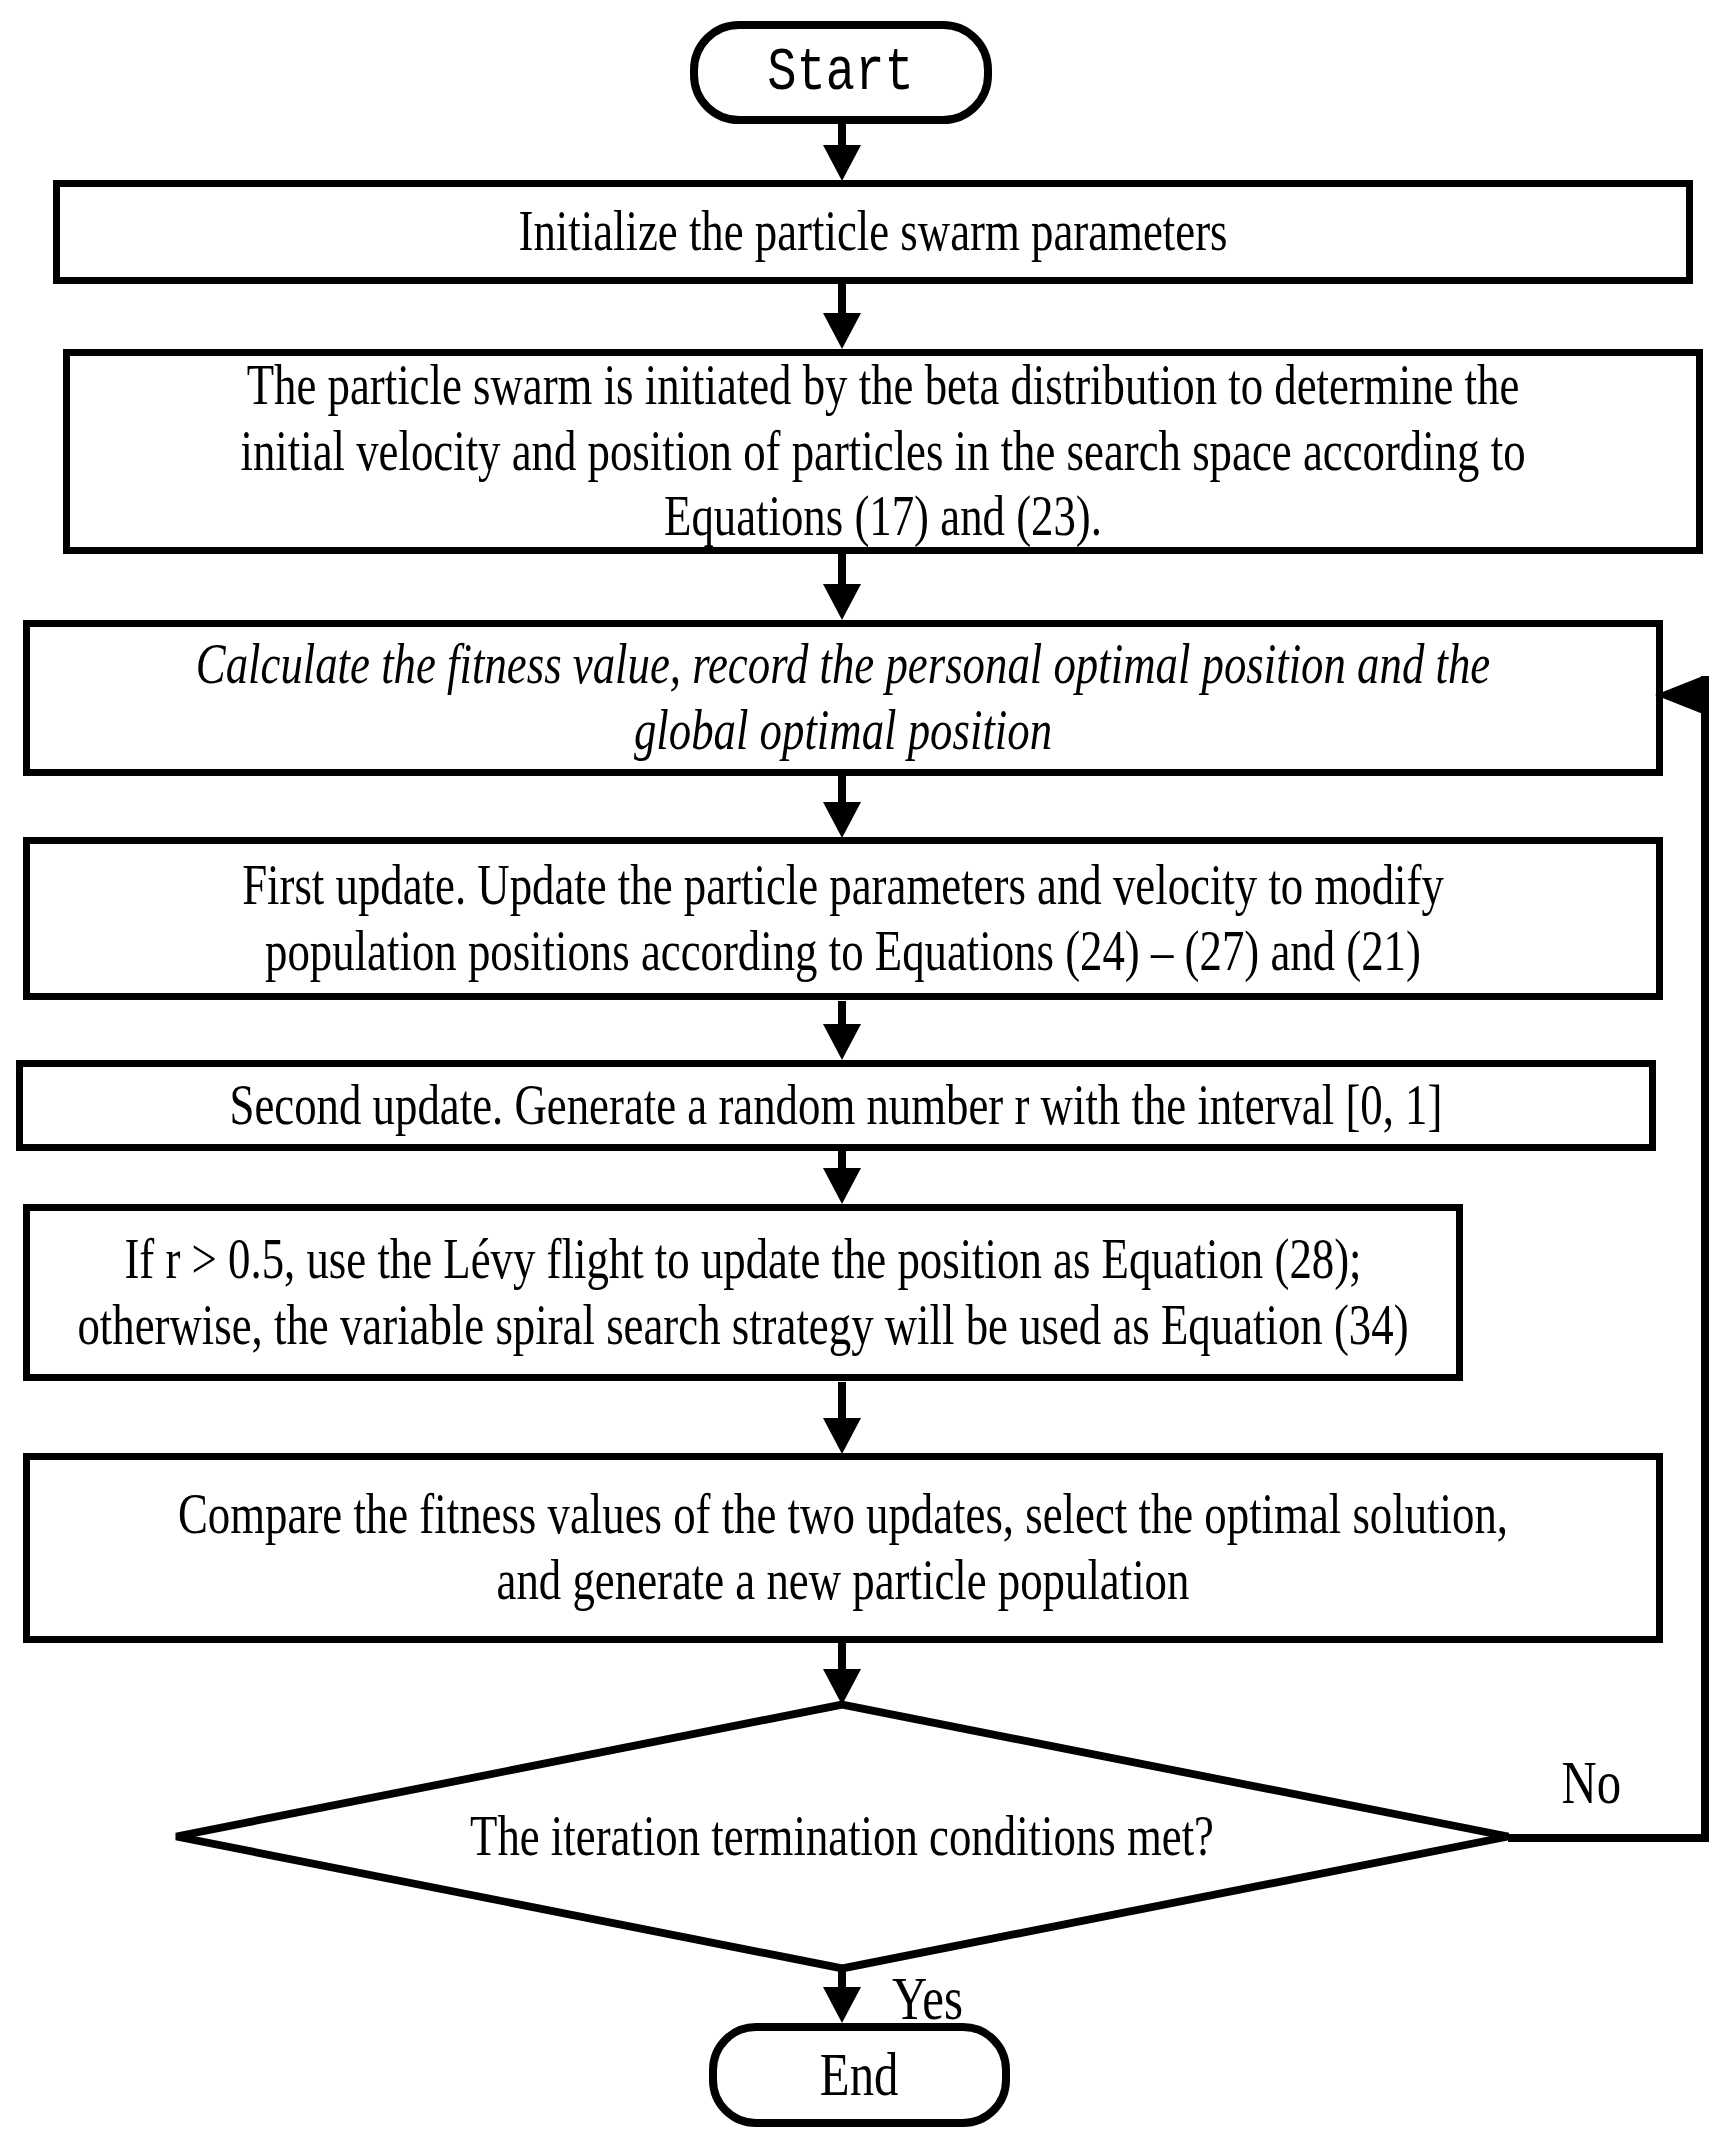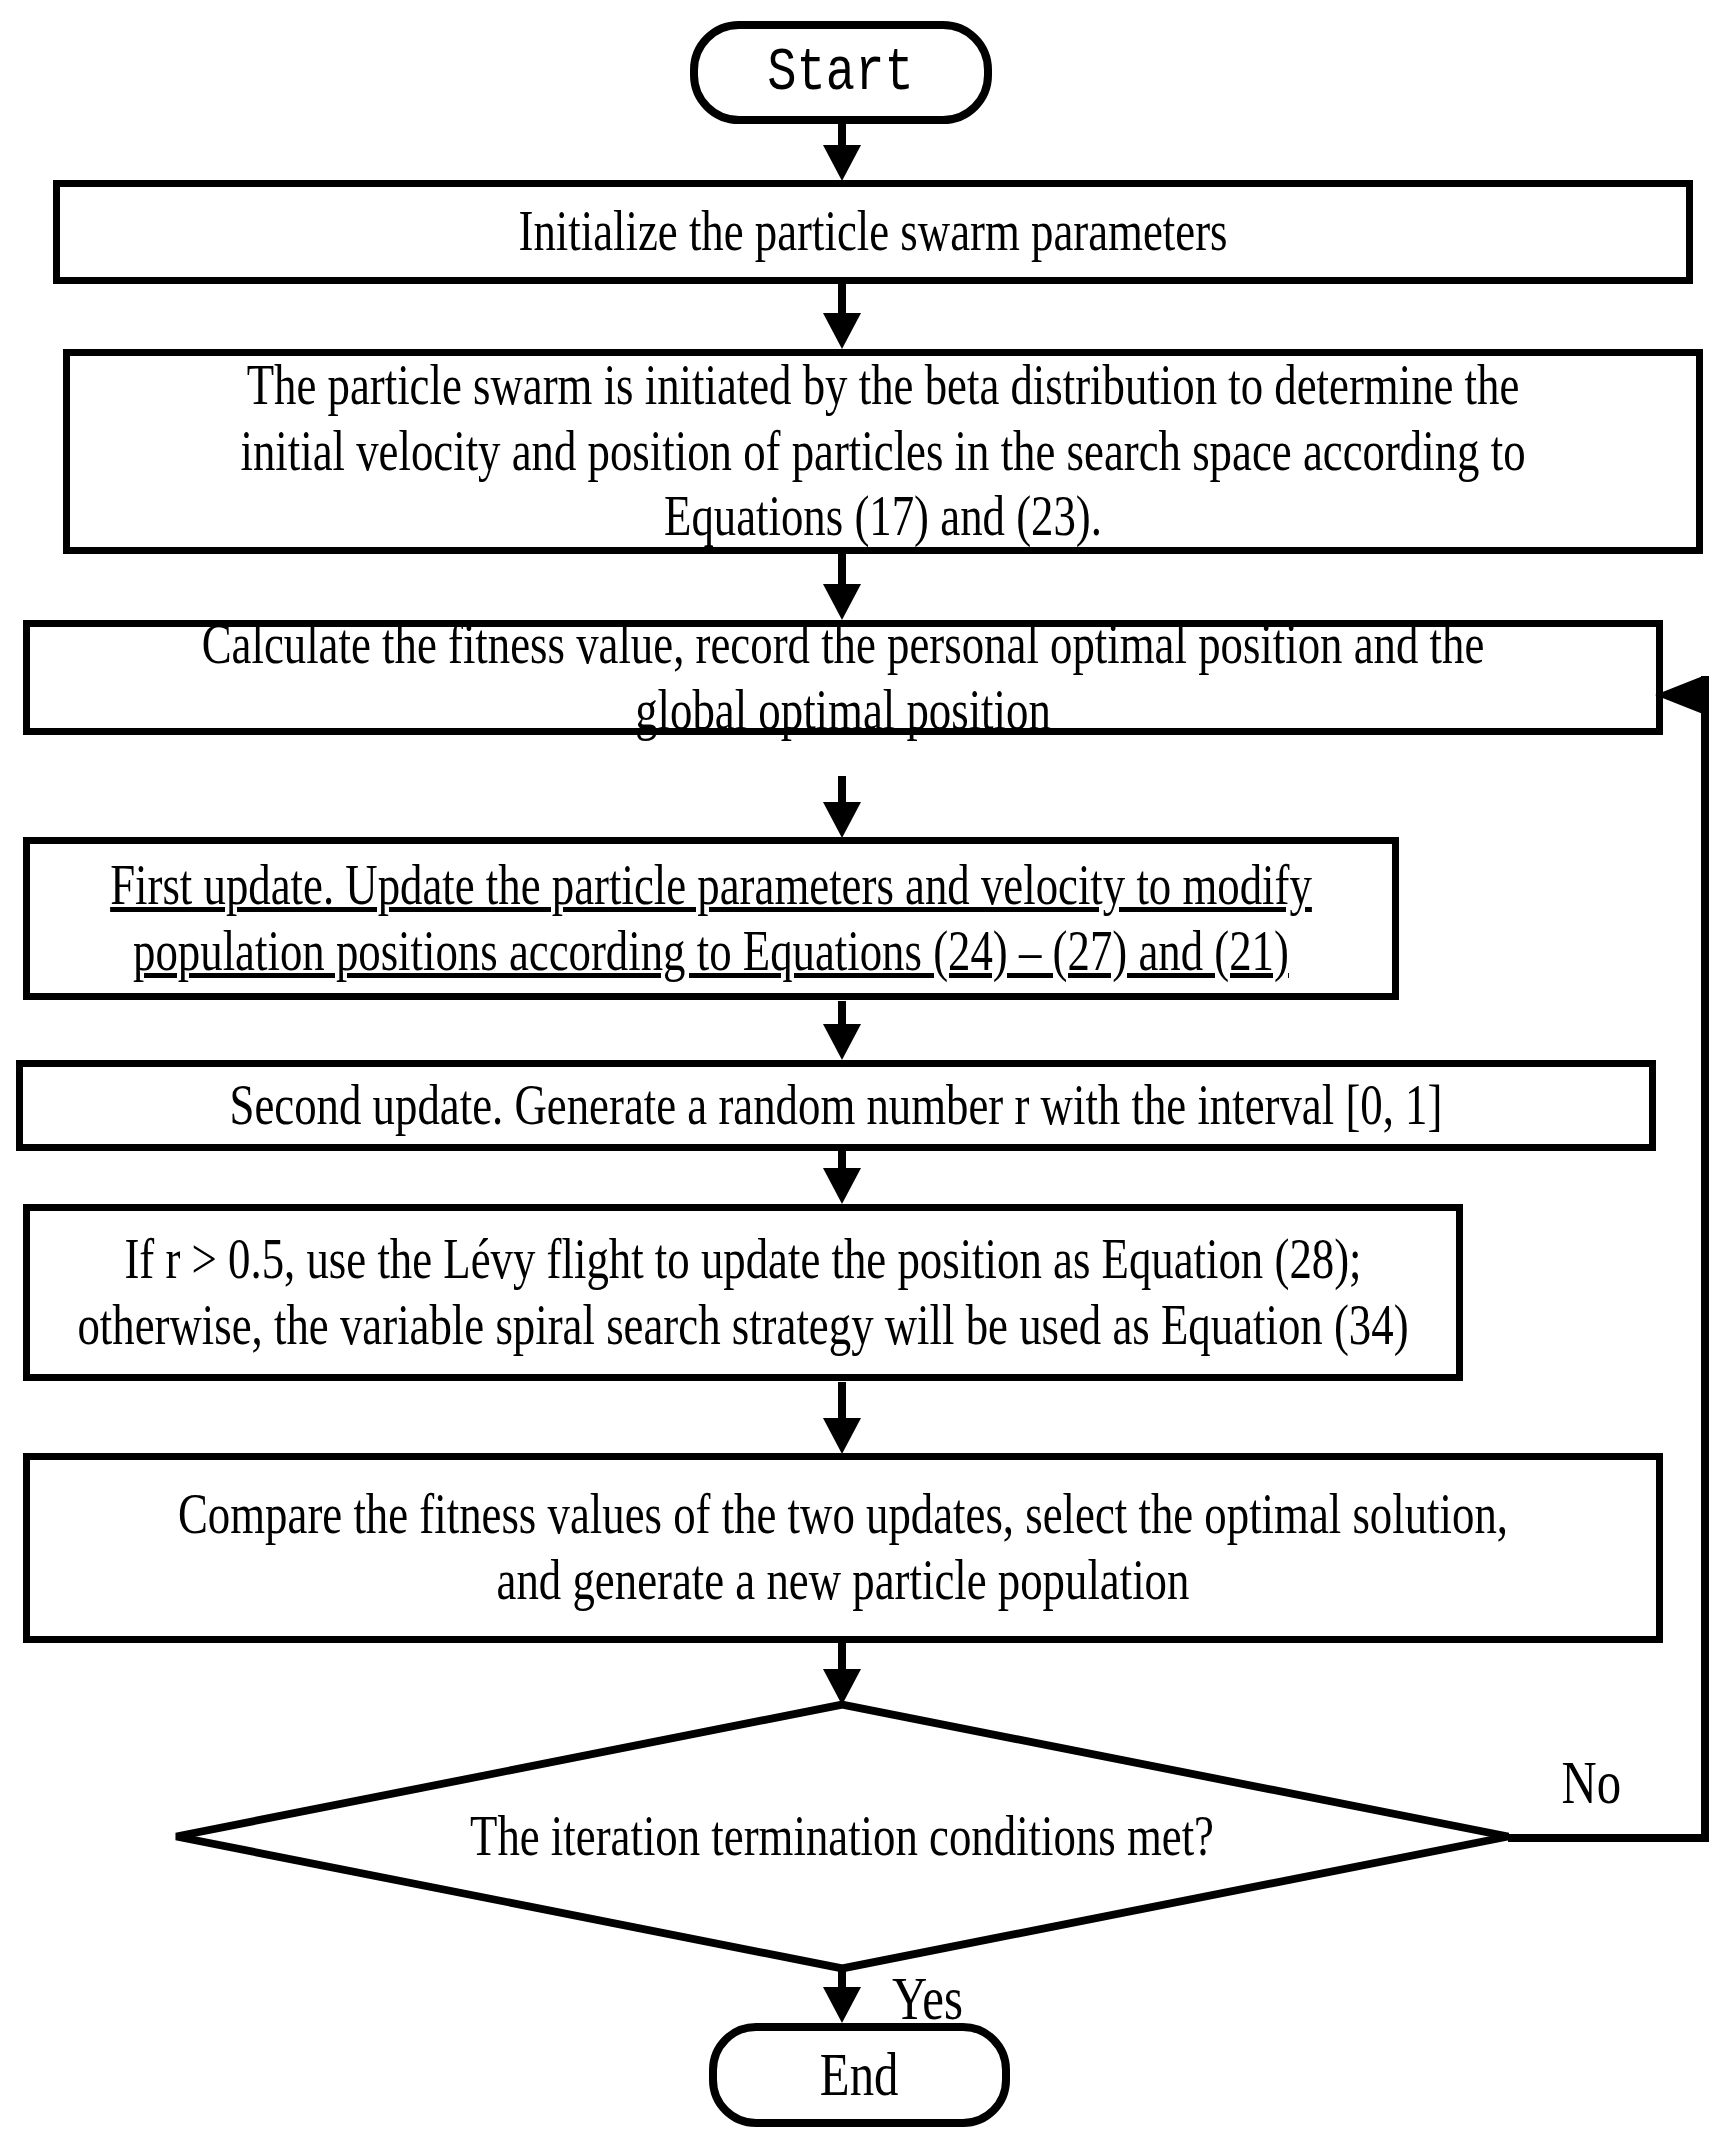--- a/index.html
+++ b/index.html
@@ -54,26 +54,26 @@
   <div class="node process" style="left:23.4px; top:180px; width:1640px; height:104px;margin-left:30px;">
     <div class="plabel">Initialize the particle swarm parameters</div>
   </div>
 
   <div class="node process" style="left:23.4px; top:349px; width:1640px; height:205px;margin-left:40px;">
     <div class="plabel">The particle swarm is initiated by the beta distribution to determine the
 initial velocity and position of particles in the search space according to
 Equations (17) and (23).</div>
   </div>
 
-  <div class="node process" style="left:23.4px; top:620px; width:1640px; height:115px;">
+  <div class="node process" style="left:23.4px; top:620px; width:1640px; height:156px;font-style:italic;">
     <div class="plabel">Calculate the fitness value, record the personal optimal position and the
 global optimal position</div>
   </div>
 
-  <div class="node process" style="left:23.4px; top:837px; width:1376px; height:163px;text-decoration:underline;">
+  <div class="node process" style="left:23.4px; top:837px; width:1640px; height:163px;">
     <div class="plabel">First update. Update the particle parameters and velocity to modify
 population positions according to Equations (24) – (27) and (21)</div>
   </div>
 
   <div class="node process" style="left:16px; top:1060px; width:1640px; height:91px;">
     <div class="plabel">Second update. Generate a random number r with the interval [0, 1]</div>
   </div>
 
   <div class="node process" style="left:23.4px; top:1204px; width:1440px; height:177px;">
     <div class="plabel">If r &gt; 0.5, use the Lévy flight to update the position as Equation (28);

